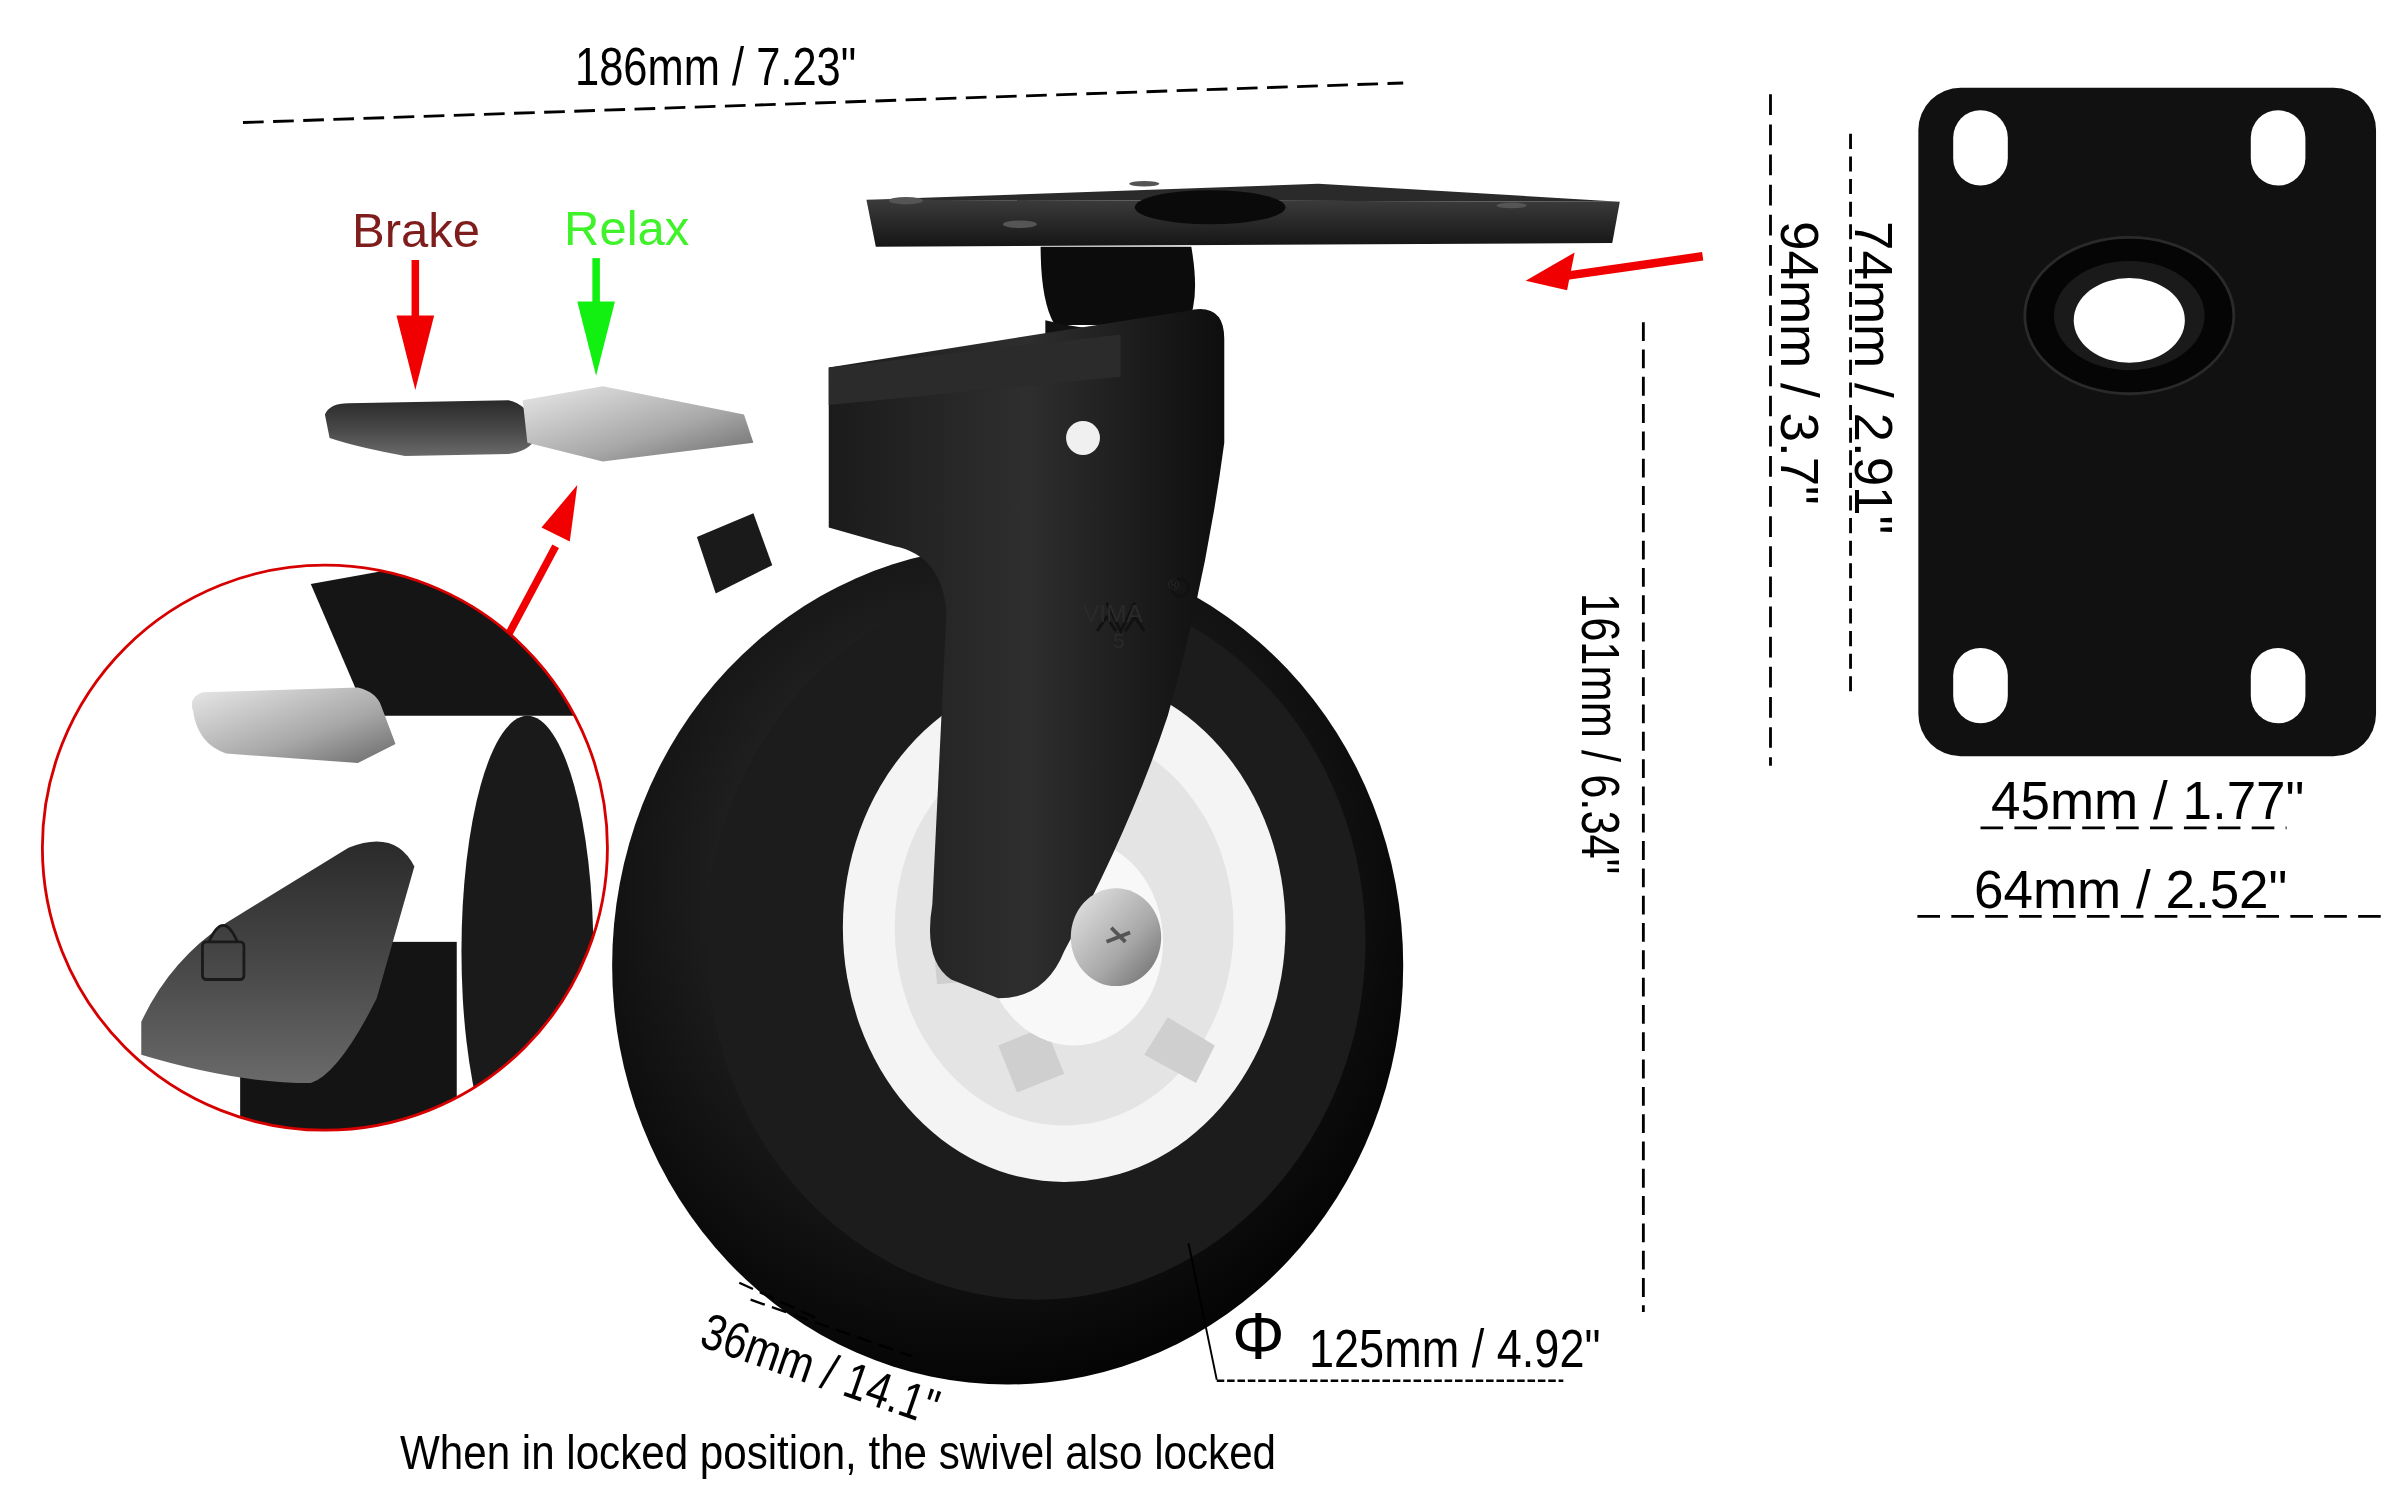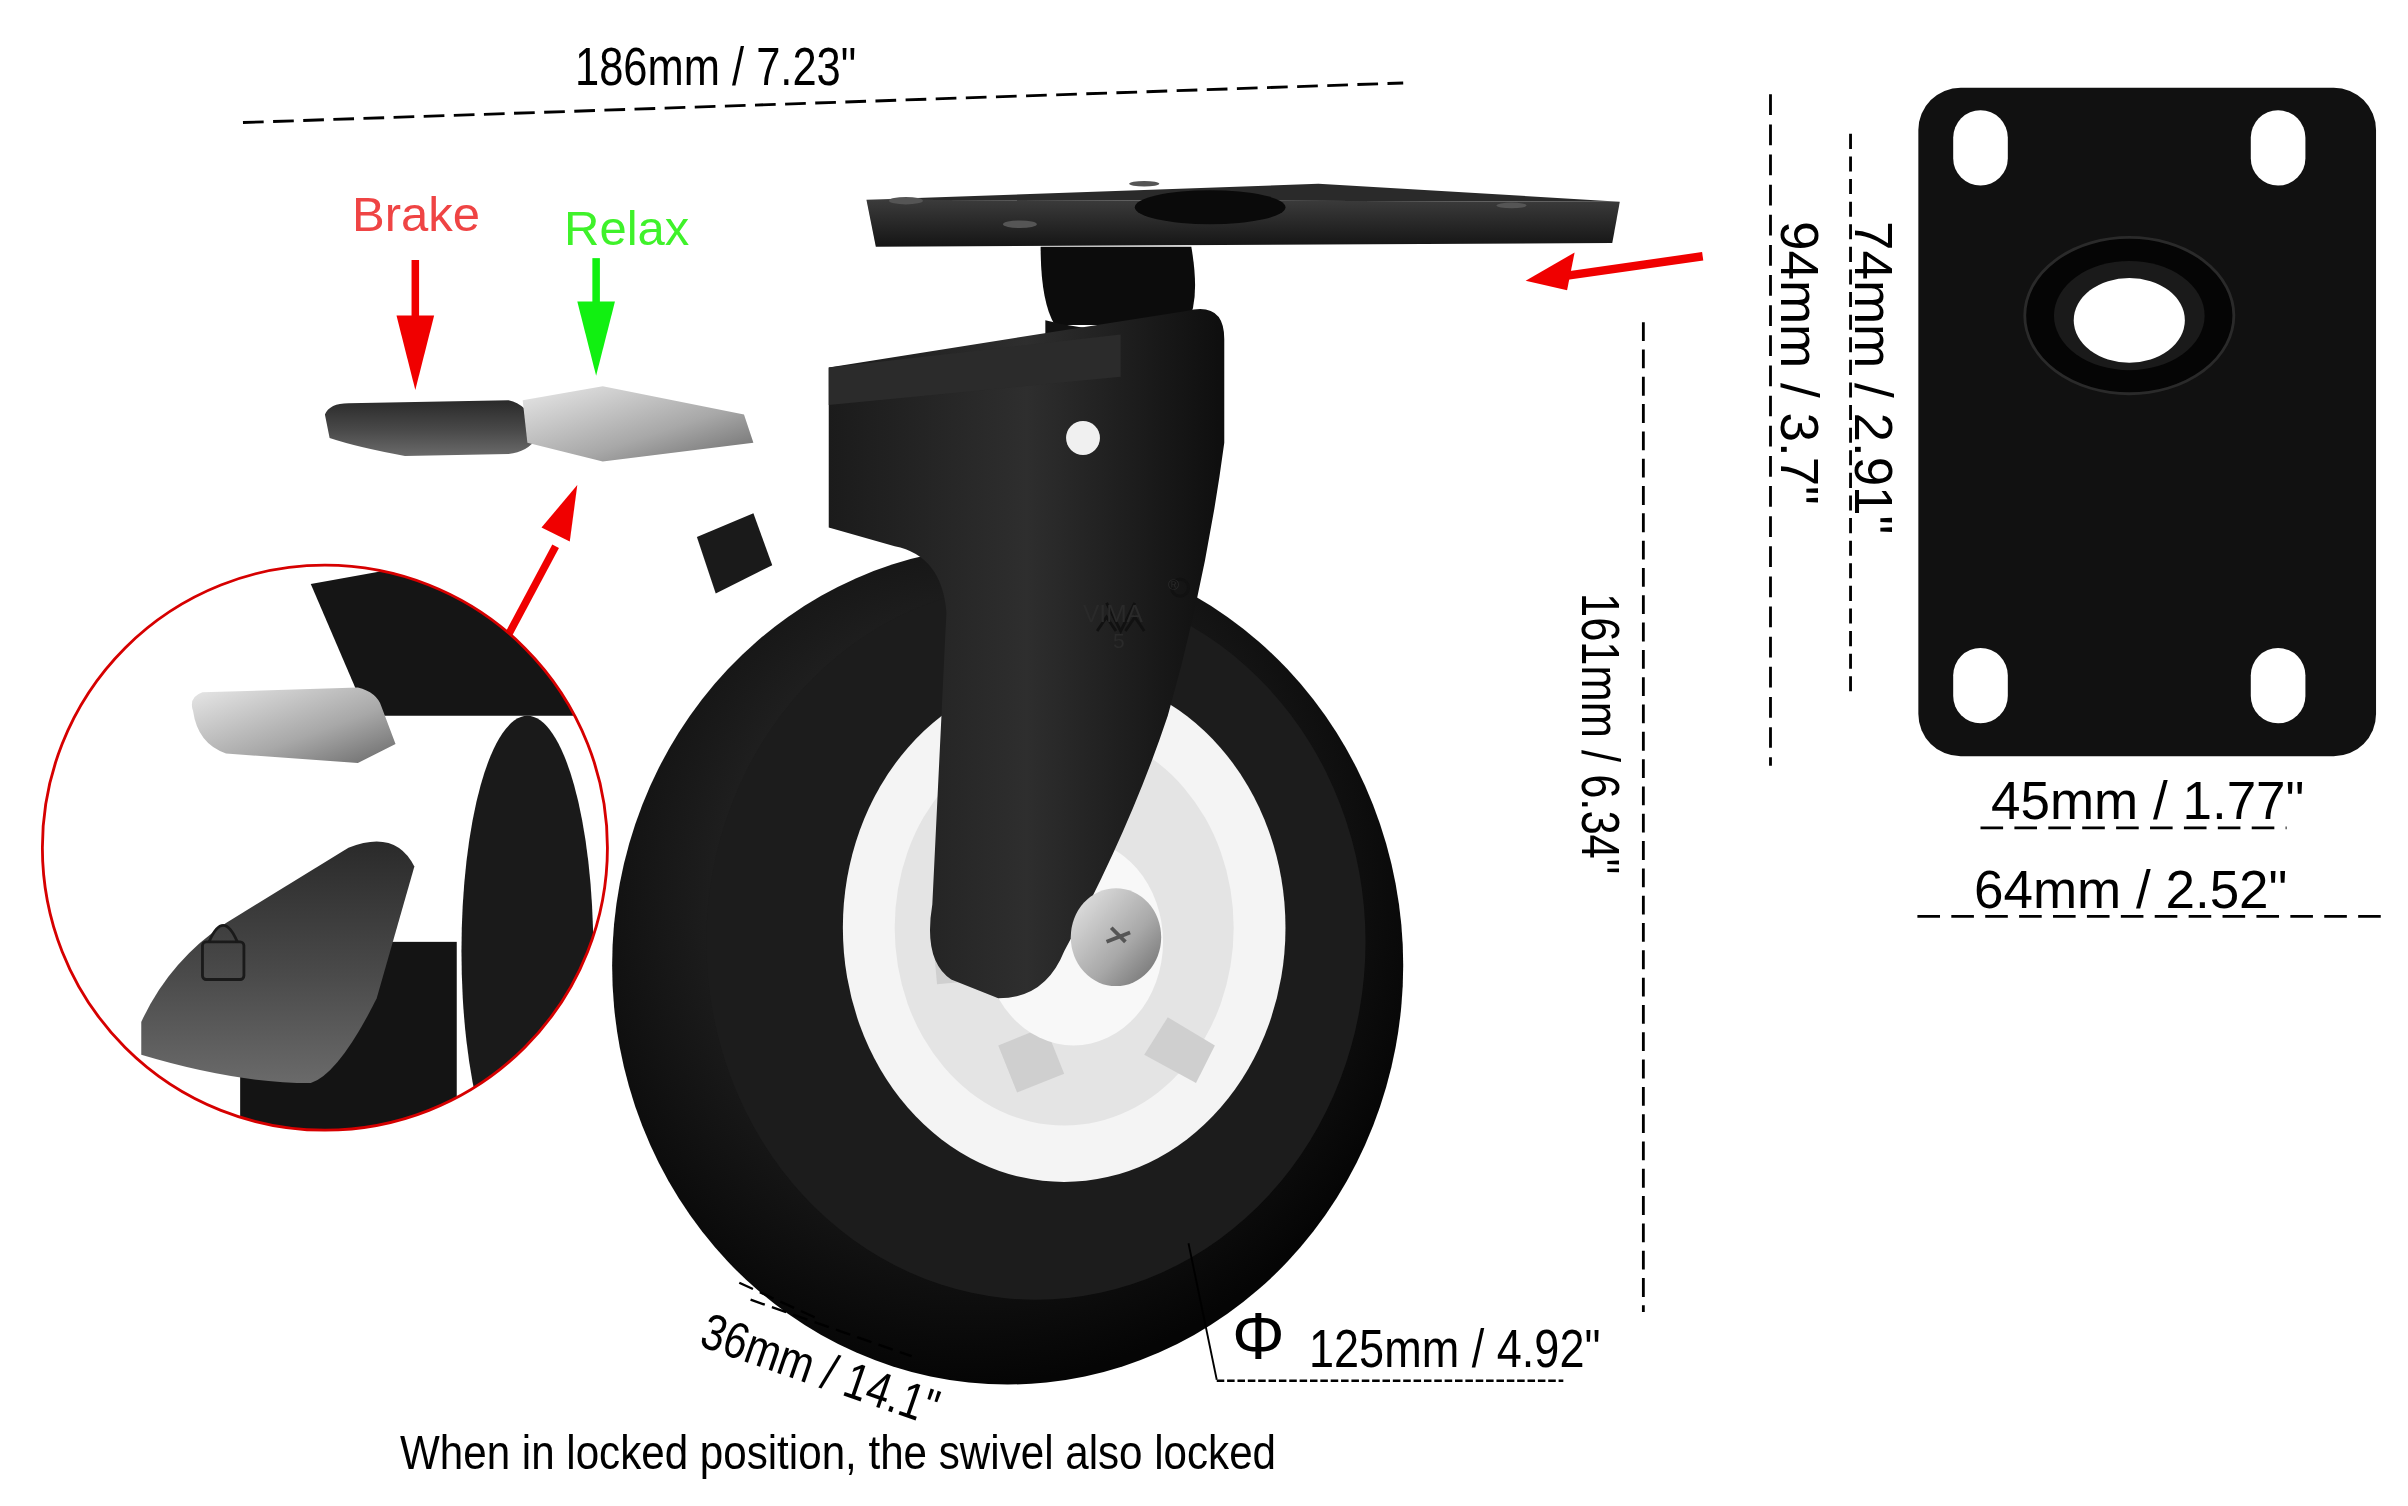--- a/index.html
+++ b/index.html
@@ -150,21 +150,21 @@
 
   <line x1="1880" y1="100" x2="1880" y2="813" stroke="#000" stroke-width="3" stroke-dasharray="22 10"></line>
   <line x1="1965" y1="142" x2="1965" y2="734" stroke="#000" stroke-width="3" stroke-dasharray="16 8"></line>
 
   <line x1="2103" y1="879" x2="2428" y2="879" stroke="#000" stroke-width="3" stroke-dasharray="24 12"></line>
   <line x1="2036" y1="973" x2="2530" y2="973" stroke="#000" stroke-width="3" stroke-dasharray="24 12"></line>
 </svg>
 
 <div class="dim-text" style="left:575px; top:36px; font-size:53px; transform:scaleX(0.82);">186mm / 7.23"</div>
 
-<div class="dim-text" style="left:352px; top:186px; font-size:49px; color:#ef4444;">Brake</div>
+<div class="dim-text" style="left:352px; top:202px; font-size:49px; color:#7f1d1d;">Brake</div>
 <div class="dim-text" style="left:535px; top:200px; font-size:49px; color:#3ff22a;margin-left:29px;">Relax</div>
 
 <div class="dim-text" style="left:1083px; top:600px; font-size:24.5px; color:#2a2a2a; transform:none;">VIMA</div>
 <div class="dim-text" style="left:1168px; top:576px; font-size:15px; color:#2a2a2a;">®</div>
 <div class="dim-text" style="left:1113px; top:629px; font-size:21px; color:#2a2a2a;">5</div>
 
 <div class="dim-text" style="left:1631px; top:593px; font-size:53px; transform:rotate(90deg) scaleX(0.82);">161mm / 6.34"</div>
 
 <div class="dim-text" style="left:713px; top:1301px; font-size:51px; transform:rotate(19deg) scaleX(0.82);">36mm / 14.1"</div>
 

